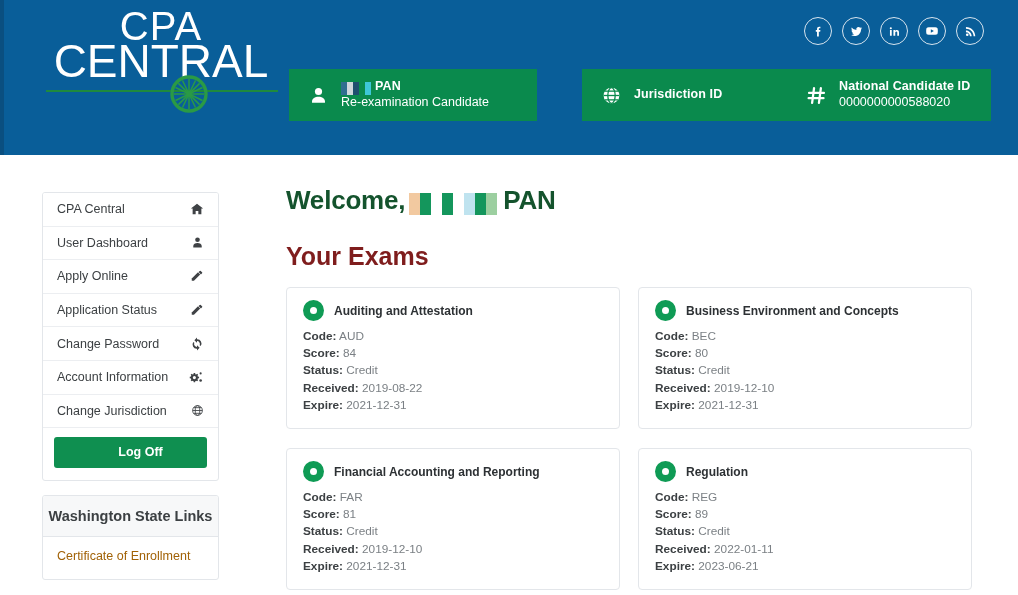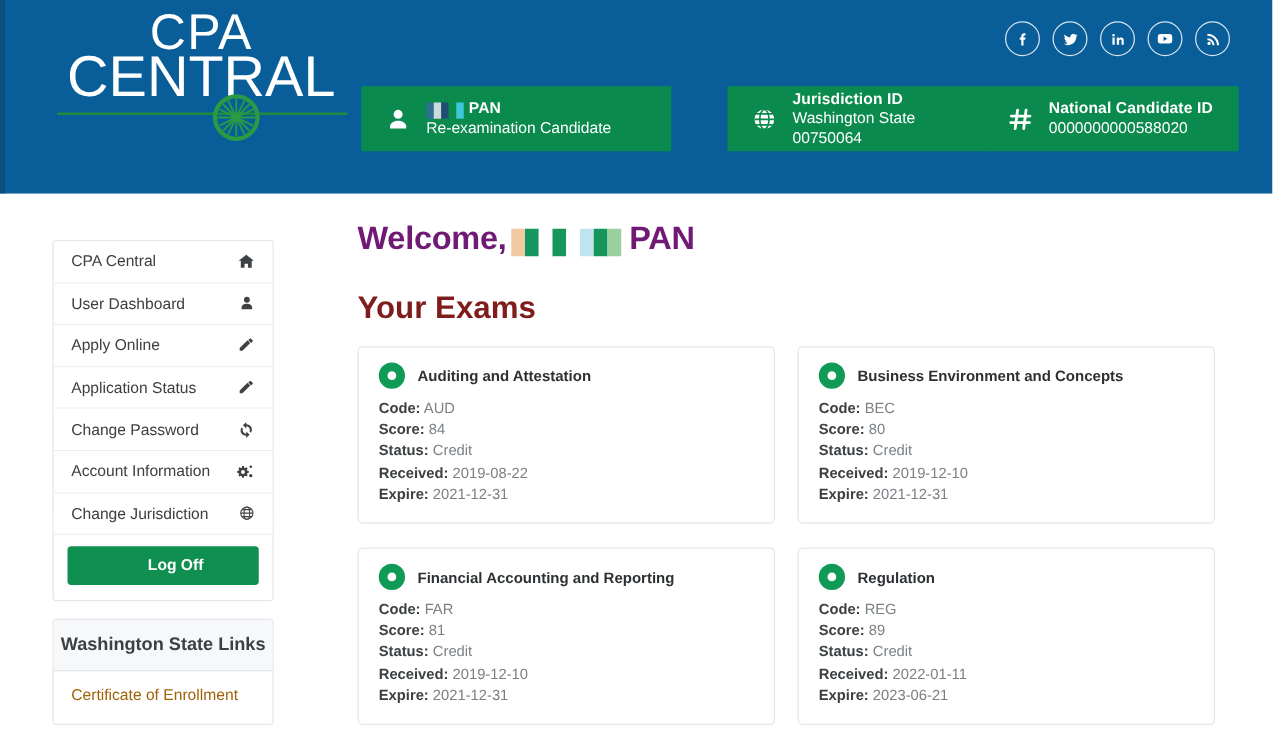--- a/index.html
+++ b/index.html
@@ -149,22 +149,22 @@
   }
   .links-body { padding: 12px 14px 16px 14px; }
   .links-body a {
     display: block; color: #a16207; font-size: 12.5px;
     text-decoration: none; cursor: pointer;
   }
 
   
   .main { position: absolute; left: 286px; top: 0; width: 700px; }
   .welcome {
-    color: #701a75; font-size: 26px; font-weight: bold;
-    margin-top: 20px; display: flex; align-items: center;
+    color: #14532d; font-size: 26px; font-weight: bold;
+    margin-top: 30px; display: flex; align-items: center;
     letter-spacing: -.2px;
   }
   .your-exams {
     color: #7f1d1d; font-size: 25px; font-weight: bold;
     margin-top: 26px;
   }
   .card-grid {
     margin-top: 16px;
     display: grid; grid-template-columns: 334px 334px;
     column-gap: 18px; row-gap: 19px;
@@ -271,21 +271,20 @@
         <g stroke="#0a8a4d" stroke-width="1.5">
           <ellipse cx="12" cy="12" rx="4.2" ry="9"></ellipse>
           <line x1="3" y1="12" x2="21" y2="12"></line>
           <line x1="4.5" y1="7" x2="19.5" y2="7"></line>
           <line x1="4.5" y1="17" x2="19.5" y2="17"></line>
         </g>
       </svg>
     </div>
     <div class="txt">
       <div class="t1">Jurisdiction ID</div>
-      <div class="t2">Washington State 00750064</div>
     </div>
   </div>
 
   <div class="info-card" id="card-nat">
     <div class="ic">
       <svg width="21" height="21" viewBox="0 0 24 24" fill="none" stroke="#ffffff" stroke-width="2.6" stroke-linecap="round">
         <line x1="9.2" y1="3.5" x2="7" y2="20.5"></line>
         <line x1="17" y1="3.5" x2="14.8" y2="20.5"></line>
         <line x1="3.5" y1="9" x2="20.5" y2="9"></line>
         <line x1="3" y1="15" x2="20" y2="15"></line>

